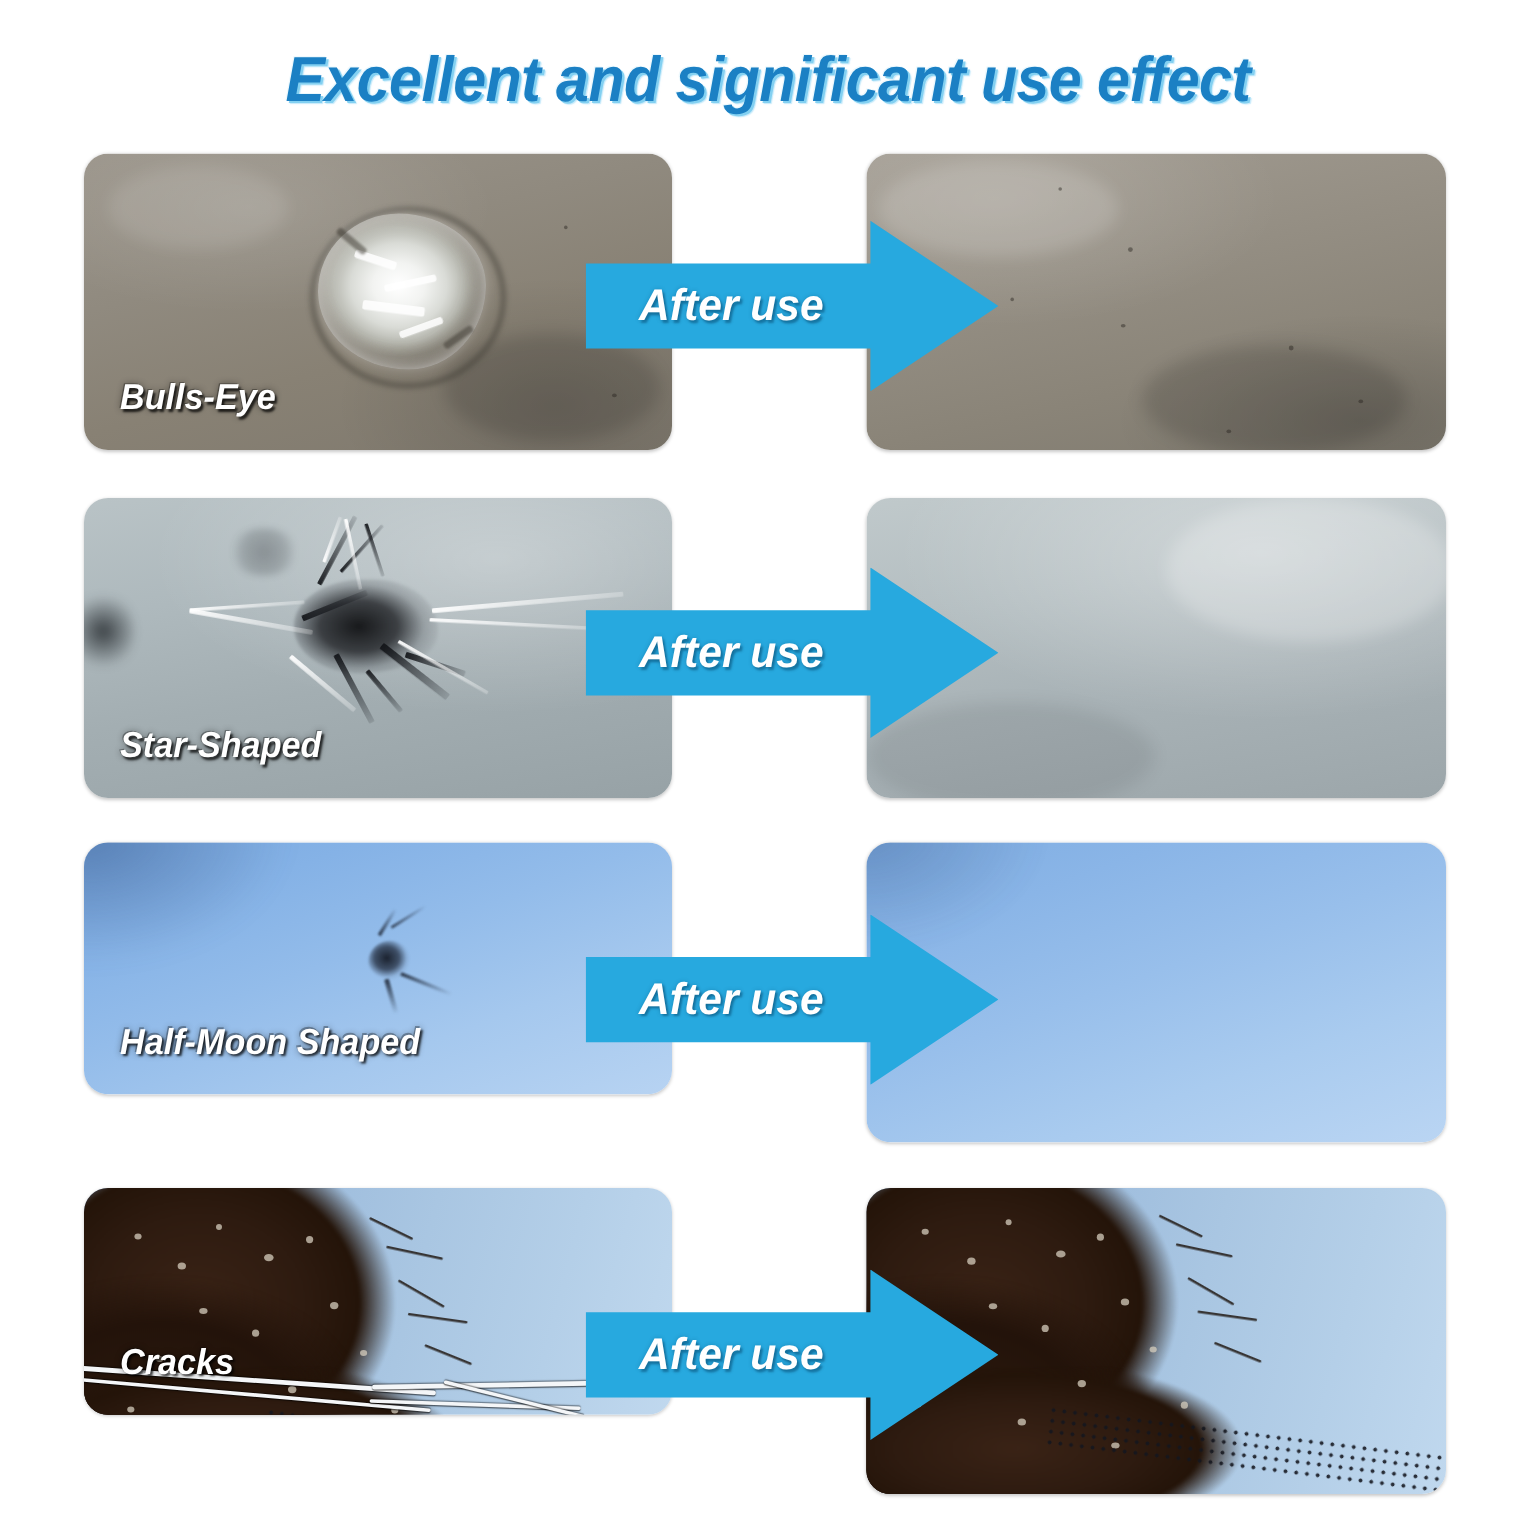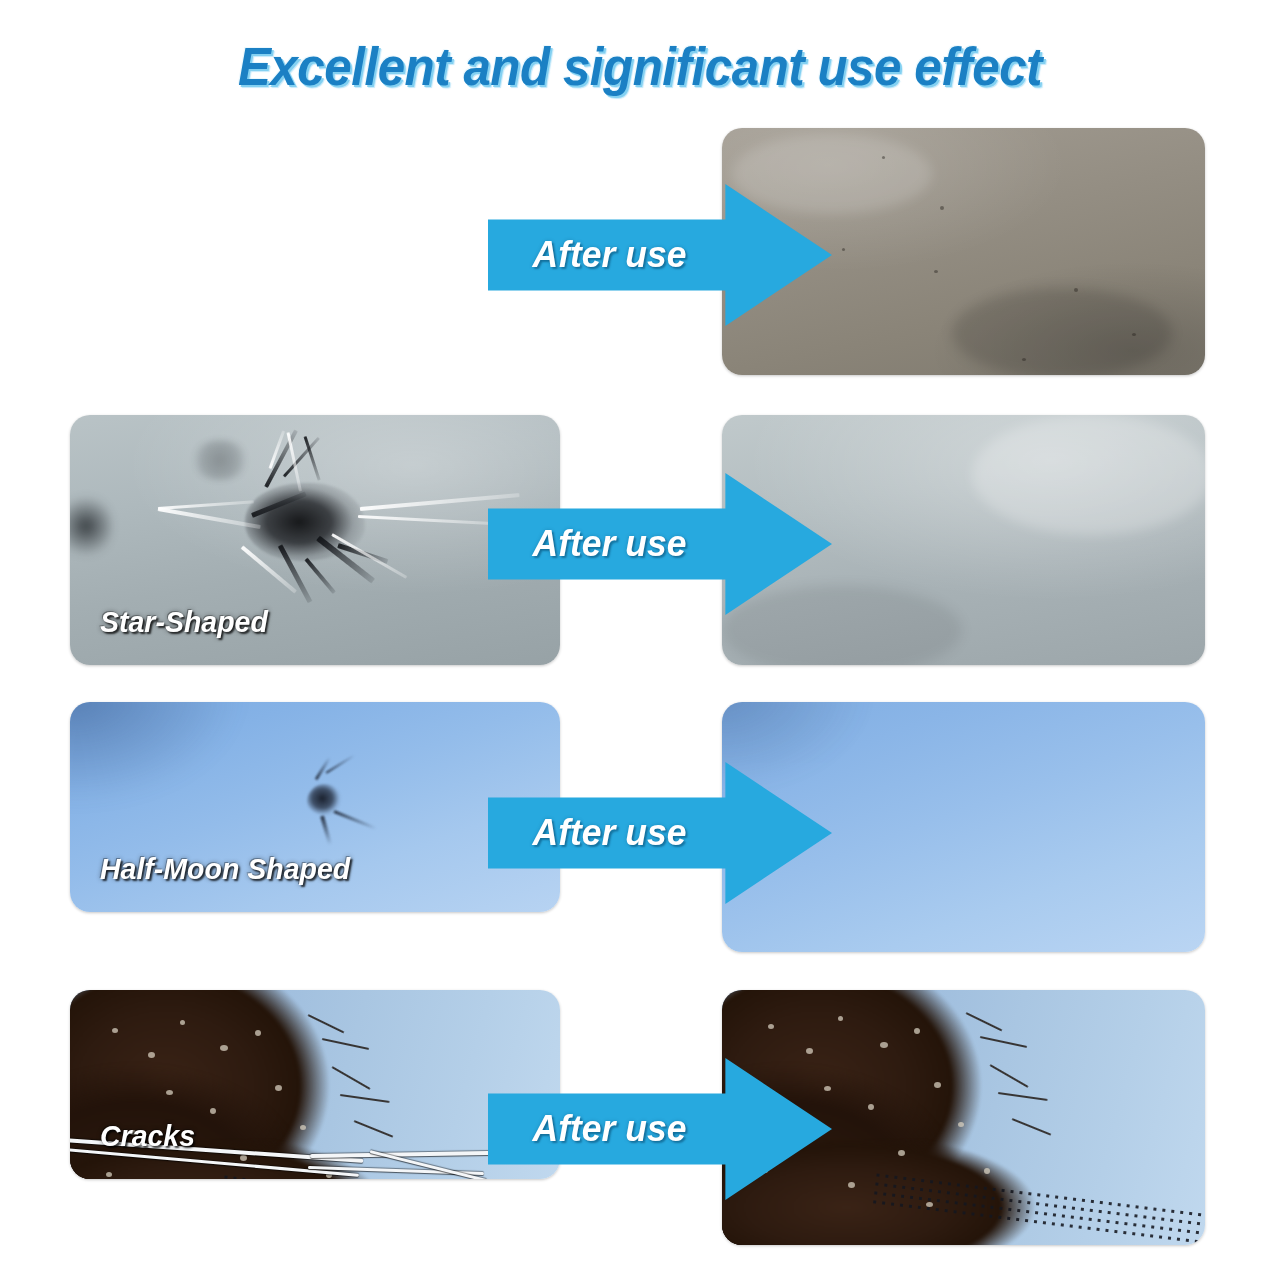--- a/index.html
+++ b/index.html
@@ -248,20 +248,38 @@
 </style>
 </head>
 <body>
 
 <div id="stage">
 
   <div class="title">Excellent and significant use effect</div>
 
   <div class="row" style="top:128px;height:247px;">
 
+    <div class="panel left" style="top:0;height:247px;">
+      <div class="panel-inner art-gray">
+        <div class="smudge" style="left:20px;top:10px;width:150px;height:70px;background:rgba(255,255,255,0.10);"></div>
+        <div class="smudge" style="left:300px;top:150px;width:180px;height:90px;background:rgba(0,0,0,0.12);"></div>
+        <div class="bullseye-ring"></div>
+        <div class="bullseye"></div>
+        <div class="be-frag" style="left:225px;top:85px;width:36px;height:7px;transform:rotate(18deg);"></div>
+        <div class="be-frag" style="left:250px;top:105px;width:44px;height:6px;transform:rotate(-12deg);"></div>
+        <div class="be-frag" style="left:232px;top:125px;width:52px;height:8px;transform:rotate(7deg);"></div>
+        <div class="be-frag" style="left:262px;top:142px;width:38px;height:6px;transform:rotate(-20deg);"></div>
+        <div class="be-dark" style="left:208px;top:70px;width:30px;height:6px;transform:rotate(40deg);"></div>
+        <div class="be-dark" style="left:298px;top:150px;width:28px;height:6px;transform:rotate(-35deg);"></div>
+        <div class="speck" style="left:400px;top:60px;width:3px;height:3px;"></div>
+        <div class="speck" style="left:440px;top:200px;width:4px;height:3px;"></div>
+        <div class="speck" style="left:120px;top:210px;width:3px;height:3px;"></div>
+        <div class="caption">Bulls-Eye</div>
+      </div>
+    </div>
 
     <div class="panel right" style="top:0;height:247px;">
       <div class="panel-inner art-gray-after">
         <div class="smudge" style="left:10px;top:6px;width:200px;height:80px;background:rgba(255,255,255,0.14);"></div>
         <div class="smudge" style="left:230px;top:160px;width:220px;height:90px;background:rgba(0,0,0,0.12);"></div>
         <div class="speck" style="left:218px;top:78px;width:4px;height:4px;"></div>
         <div class="speck" style="left:212px;top:142px;width:4px;height:3px;"></div>
         <div class="speck" style="left:120px;top:120px;width:3px;height:3px;"></div>
         <div class="speck" style="left:352px;top:160px;width:4px;height:4px;"></div>
         <div class="speck" style="left:410px;top:205px;width:4px;height:3px;"></div>

